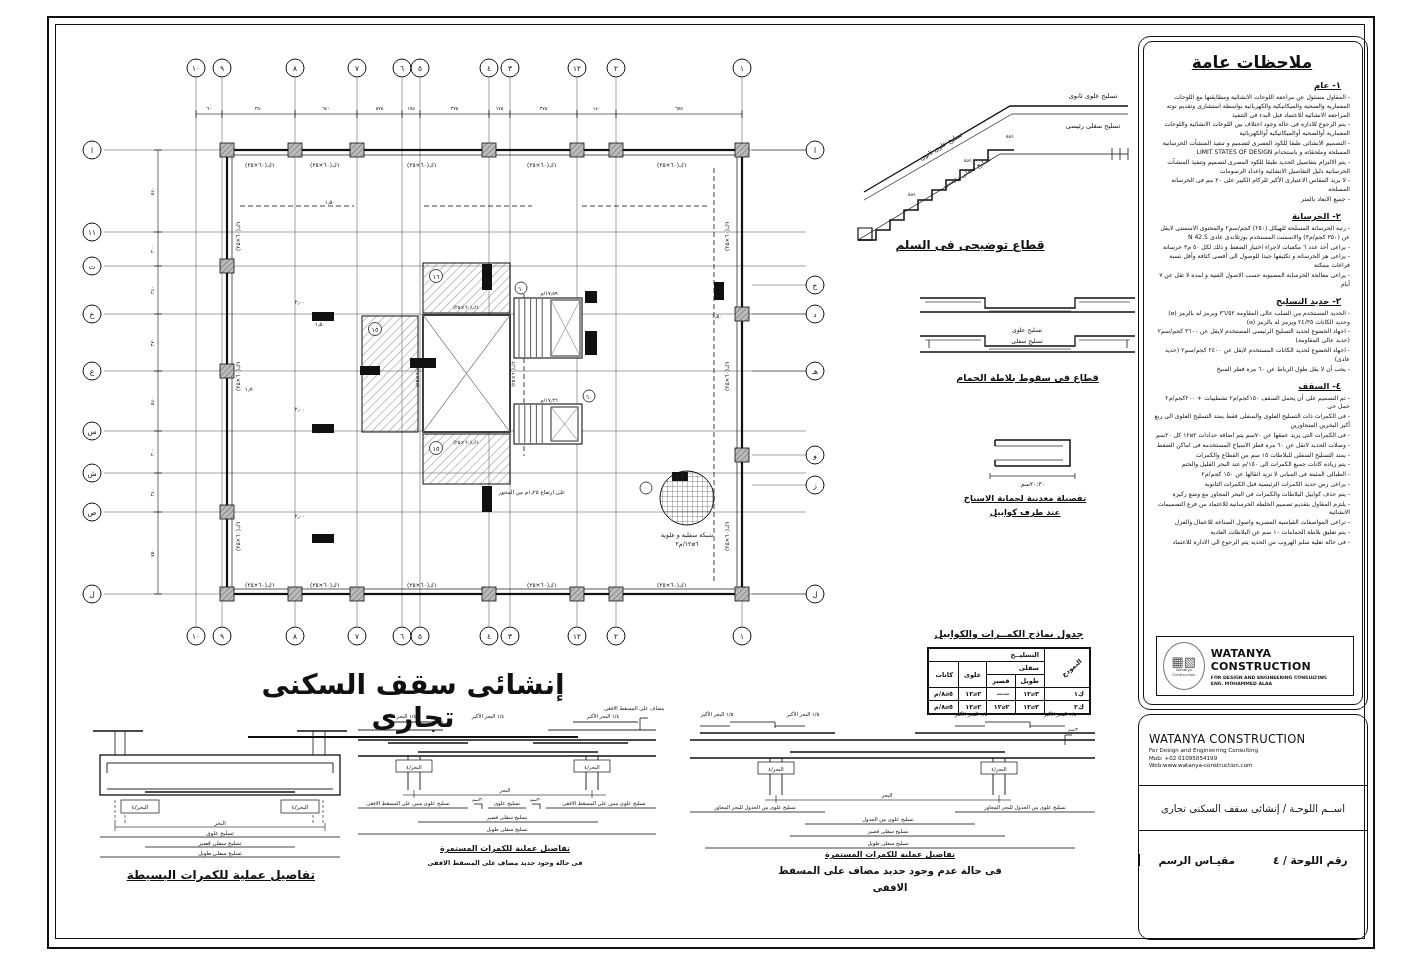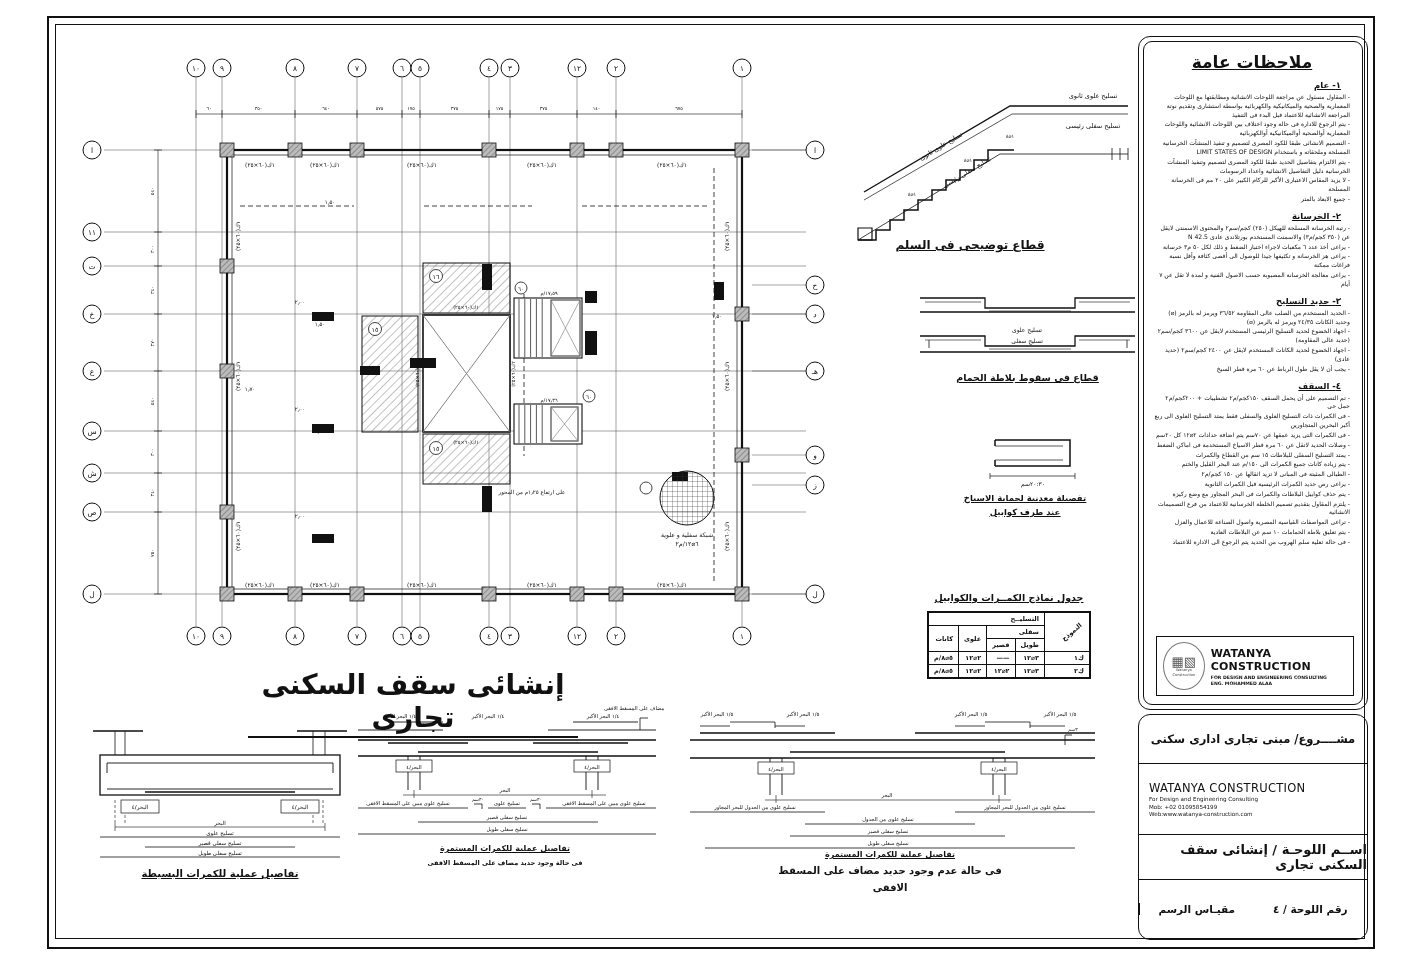--- a/index.html
+++ b/index.html
@@ -28,30 +28,30 @@
   .logo-text .lt1{font-size:11px;font-weight:bold;letter-spacing:0.2px;}
   .logo-text .lt2{font-size:4.6px;font-weight:bold;margin-top:2px;}
   .logo-text .lt3{font-size:4.6px;font-weight:bold;margin-top:1px;}
   
   .tblock{position:absolute;left:1138px;top:714px;width:228px;height:224px;border:1.5px solid #111;border-radius:12px;overflow:hidden;}
   .tb-row{border-bottom:1.5px solid #111;display:flex;align-items:center;justify-content:center;}
   .tb-project{height:48px;font-size:11.5px;font-weight:bold;direction:rtl;}
   .tb-company{height:70px;flex-direction:column;align-items:flex-start;justify-content:center;padding-left:10px;direction:ltr;}
   .tb-company .c1{font-size:11.5px;letter-spacing:0.3px;}
   .tb-company .c2,.tb-company .c3,.tb-company .c4{font-size:5.6px;margin-top:1.5px;}
-  .tb-name{height:44px;font-size:13px;font-weight:bold;direction:rtl;}
+  .tb-name{height:44px;font-size:10px;font-weight:normal;direction:rtl;}
   .tb-bottom{height:58px;border-bottom:none;display:flex;direction:rtl;}
   .tb-bottom>div{flex:1;display:flex;align-items:center;justify-content:center;font-size:10.5px;font-weight:bold;}
   .tb-bottom .sep{border-left:1.5px solid #111;}
   
   .cap{position:absolute;text-align:center;font-weight:bold;direction:rtl;}
   .cap u{text-decoration:underline;}
   
   .btable-wrap{position:absolute;left:893px;top:592px;width:232px;direction:rtl;}
-  .btable-title{text-align:center;font-size:9.5px;font-weight:bold;text-decoration:underline;margin-bottom:8px;}
+  .btable-title{text-align:center;font-size:9.5px;font-weight:bold;text-decoration:underline;margin-bottom:8px;margin-top:36px;}
   table.btable{border-collapse:collapse;margin:0 auto;border:2px solid #111;background:#fff;}
   table.btable td,table.btable th{border:1px solid #111;font-size:6.5px;padding:2px 5px;text-align:right;font-weight:bold;}
   .diag-head{width:34px;height:30px;position:relative;}
   .diag-head span{display:inline-block;transform:rotate(-40deg);font-size:6.5px;}
 </style>
 </head>
 <body>
 
 <div class="page">
   <div class="frame-outer"></div>
@@ -499,21 +499,20 @@
         <div class="logo-text">
           <div class="lt1">WATANYA CONSTRUCTION</div>
           <div class="lt2">FOR DESIGN AND ENGINEERING CONSULTING</div>
           <div class="lt3">ENG. MOHAMMED ALAA</div>
         </div>
       </div>
     </div>
   </div>
 
   <div class="tblock">
-    <div class="tb-row tb-project">مشــــروع/ مبنى تجارى ادارى سكنى</div>
     <div class="tb-row tb-company">
       <div class="c1">WATANYA CONSTRUCTION</div>
       <div class="c2">For Design and Engineering Consulting</div>
       <div class="c3">Mob: +02 01095854199</div>
       <div class="c4">Web:www.watanya-construction.com</div>
     </div>
     <div class="tb-row tb-name">اســم اللوحـة / إنشائى سقف السكنى تجارى</div>
     <div class="tb-row tb-bottom">
       <div>رقم اللوحة / ٤</div>
       <div class="sep">مقيـاس الرسم</div>
@@ -537,21 +536,21 @@
       <rect x="36" y="95" width="38" height="13" fill="#fff" stroke="#111" stroke-width="0.7"></rect>
       <text x="55" y="104">البحر/٤</text>
       <rect x="196" y="95" width="38" height="13" fill="#fff" stroke="#111" stroke-width="0.7"></rect>
       <text x="215" y="104">البحر/٤</text>
       <text x="135" y="120">البحر</text>
       <text x="135" y="130">تسليح علوى</text>
       <text x="135" y="140">تسليح سفلى قصير</text>
       <text x="135" y="150">تسليح سفلى طويل</text>
     </g>
   </svg>
-  <div class="cap" style="left:125px;top:868px;width:190px;font-size:10px;">
+  <div class="cap" style="left:125px;top:868px;width:190px;font-size:12px;text-align:right;">
     <u>تفاصيل عملية للكمرات البسيطة</u>
   </div>
 
   <svg class="abs" style="left:348px;top:700px;" width="318" height="160" viewBox="0 0 318 160">
     <g stroke="#111" fill="none">
       <path d="M10 40 H308" stroke-width="1.3"></path>
       <path d="M10 56 H308" stroke-width="1.3"></path>
       <path d="M10 30 H95 M40 22 H95" stroke-width="0.9"></path>
       <path d="M200 30 H308 M225 22 H290" stroke-width="0.9"></path>
       <path d="M40 43 H120 M185 43 H280" stroke-width="1.6"></path>

